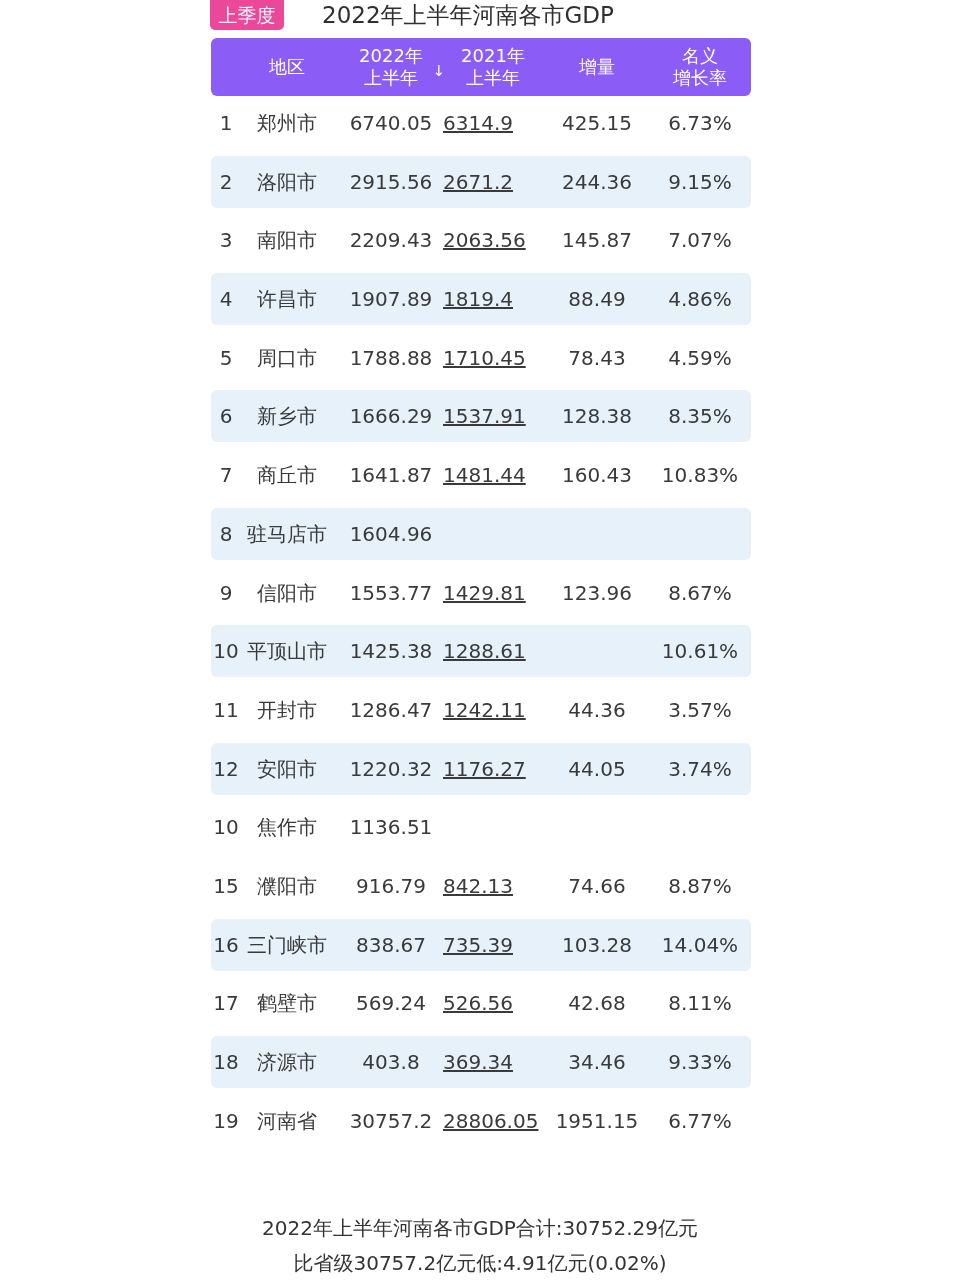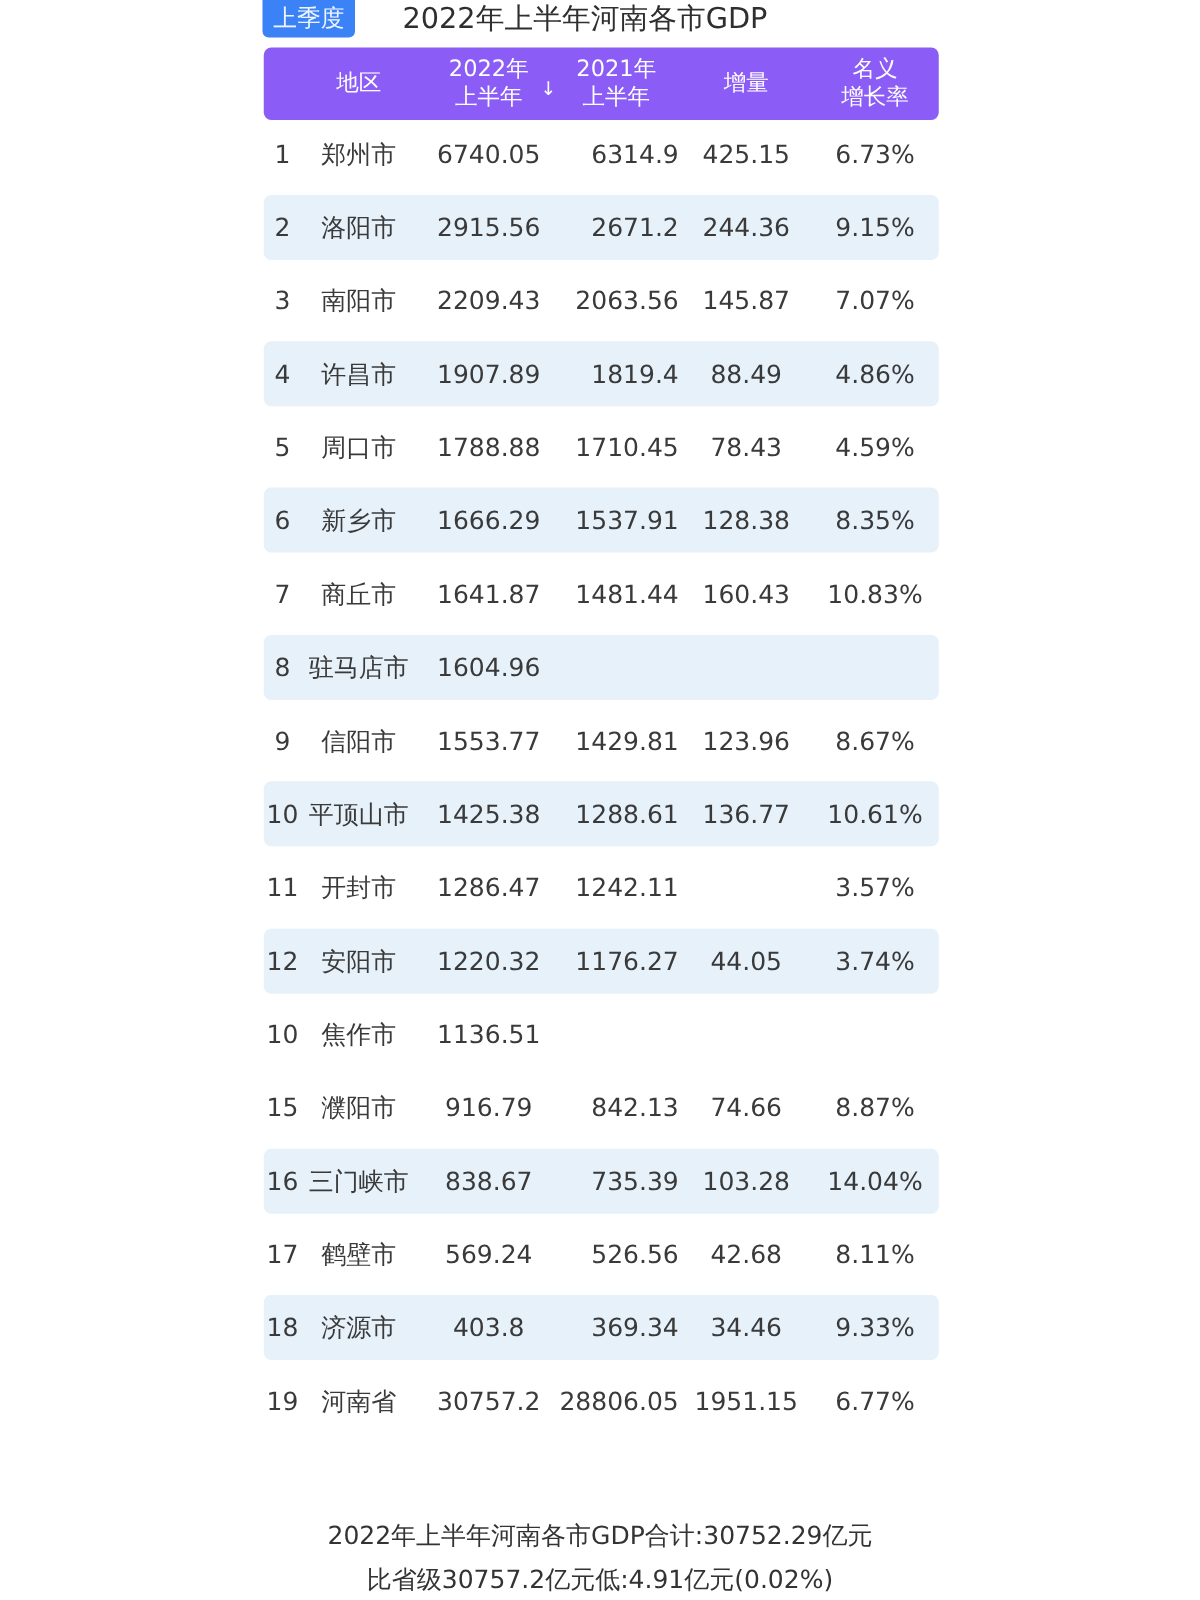--- a/index.html
+++ b/index.html
@@ -3,21 +3,21 @@
   <meta charset="utf-8">
   <style>
     html, body { margin: 0; padding: 0; background: #ffffff; }
     body {
       width: 960px; height: 1280px; position: relative; overflow: hidden;
       font-family: "DejaVu Sans", "Liberation Sans", sans-serif;
       color: #3a3a3a;
     }
     .badge {
       position: absolute; left: 210px; top: 0px; width: 74px; height: 30px;
-      background: #3b82f6; color: #eef5ff; border-radius: 0 0 5px 5px;
+      background: #ec4899; color: #eef5ff; border-radius: 0 0 5px 5px;
       font-size: 19px; line-height: 30px; text-align: center;
     }
     .title {
       position: absolute; left: 322px; top: -2px; font-size: 23px; color: #2f2f2f;
       line-height: 34px; white-space: nowrap;
     }
     .thead {
       position: absolute; left: 211px; top: 38px; width: 540px; height: 58px;
       background: #8b5cf6; border-radius: 6px; color: #ffffff;
     }
@@ -30,21 +30,21 @@
     .rows { position: absolute; left: 211px; top: 97px; width: 540px; }
     .row {
       position: relative; height: 52px; margin-bottom: 6.7px; border-radius: 6px;
       font-size: 20px;
     }
     .row.alt { background: #e6f1fa; }
     .cell { position: absolute; top: 0; height: 52px; line-height: 52px; white-space: nowrap; }
     .c-rank { left: 0; width: 30px; text-align: center; }
     .c-name { left: 28px; width: 96px; text-align: center; }
     .c-v22 { left: 130px; width: 100px; text-align: center; }
-    .c-v21 { left: 232px; width: 100px; text-align: right; }
+    .c-v21 { left: 232px; width: 100px; text-align: left; text-decoration: underline; }
     .c-inc { left: 336px; width: 100px; text-align: center; }
     .c-rate { left: 440px; width: 98px; text-align: center; }
     .footer {
       position: absolute; left: 0; width: 960px; text-align: center; font-size: 20px;
       color: #333;
     }
   </style>
 </head>
 <body>
 
@@ -144,28 +144,28 @@
       <span class="cell c-v22">1553.77</span>
       <span class="cell c-v21">1429.81</span>
       <span class="cell c-inc">123.96</span>
       <span class="cell c-rate">8.67%</span>
     </div>
     <div class="row alt">
       <span class="cell c-rank">10</span>
       <span class="cell c-name">平顶山市</span>
       <span class="cell c-v22">1425.38</span>
       <span class="cell c-v21">1288.61</span>
-      <span class="cell c-inc">136.77</span>
       <span class="cell c-rate">10.61%</span>
     </div>
     <div class="row">
       <span class="cell c-rank">11</span>
       <span class="cell c-name">开封市</span>
       <span class="cell c-v22">1286.47</span>
       <span class="cell c-v21">1242.11</span>
+      <span class="cell c-inc">44.36</span>
       <span class="cell c-rate">3.57%</span>
     </div>
     <div class="row alt">
       <span class="cell c-rank">12</span>
       <span class="cell c-name">安阳市</span>
       <span class="cell c-v22">1220.32</span>
       <span class="cell c-v21">1176.27</span>
       <span class="cell c-inc">44.05</span>
       <span class="cell c-rate">3.74%</span>
     </div>

